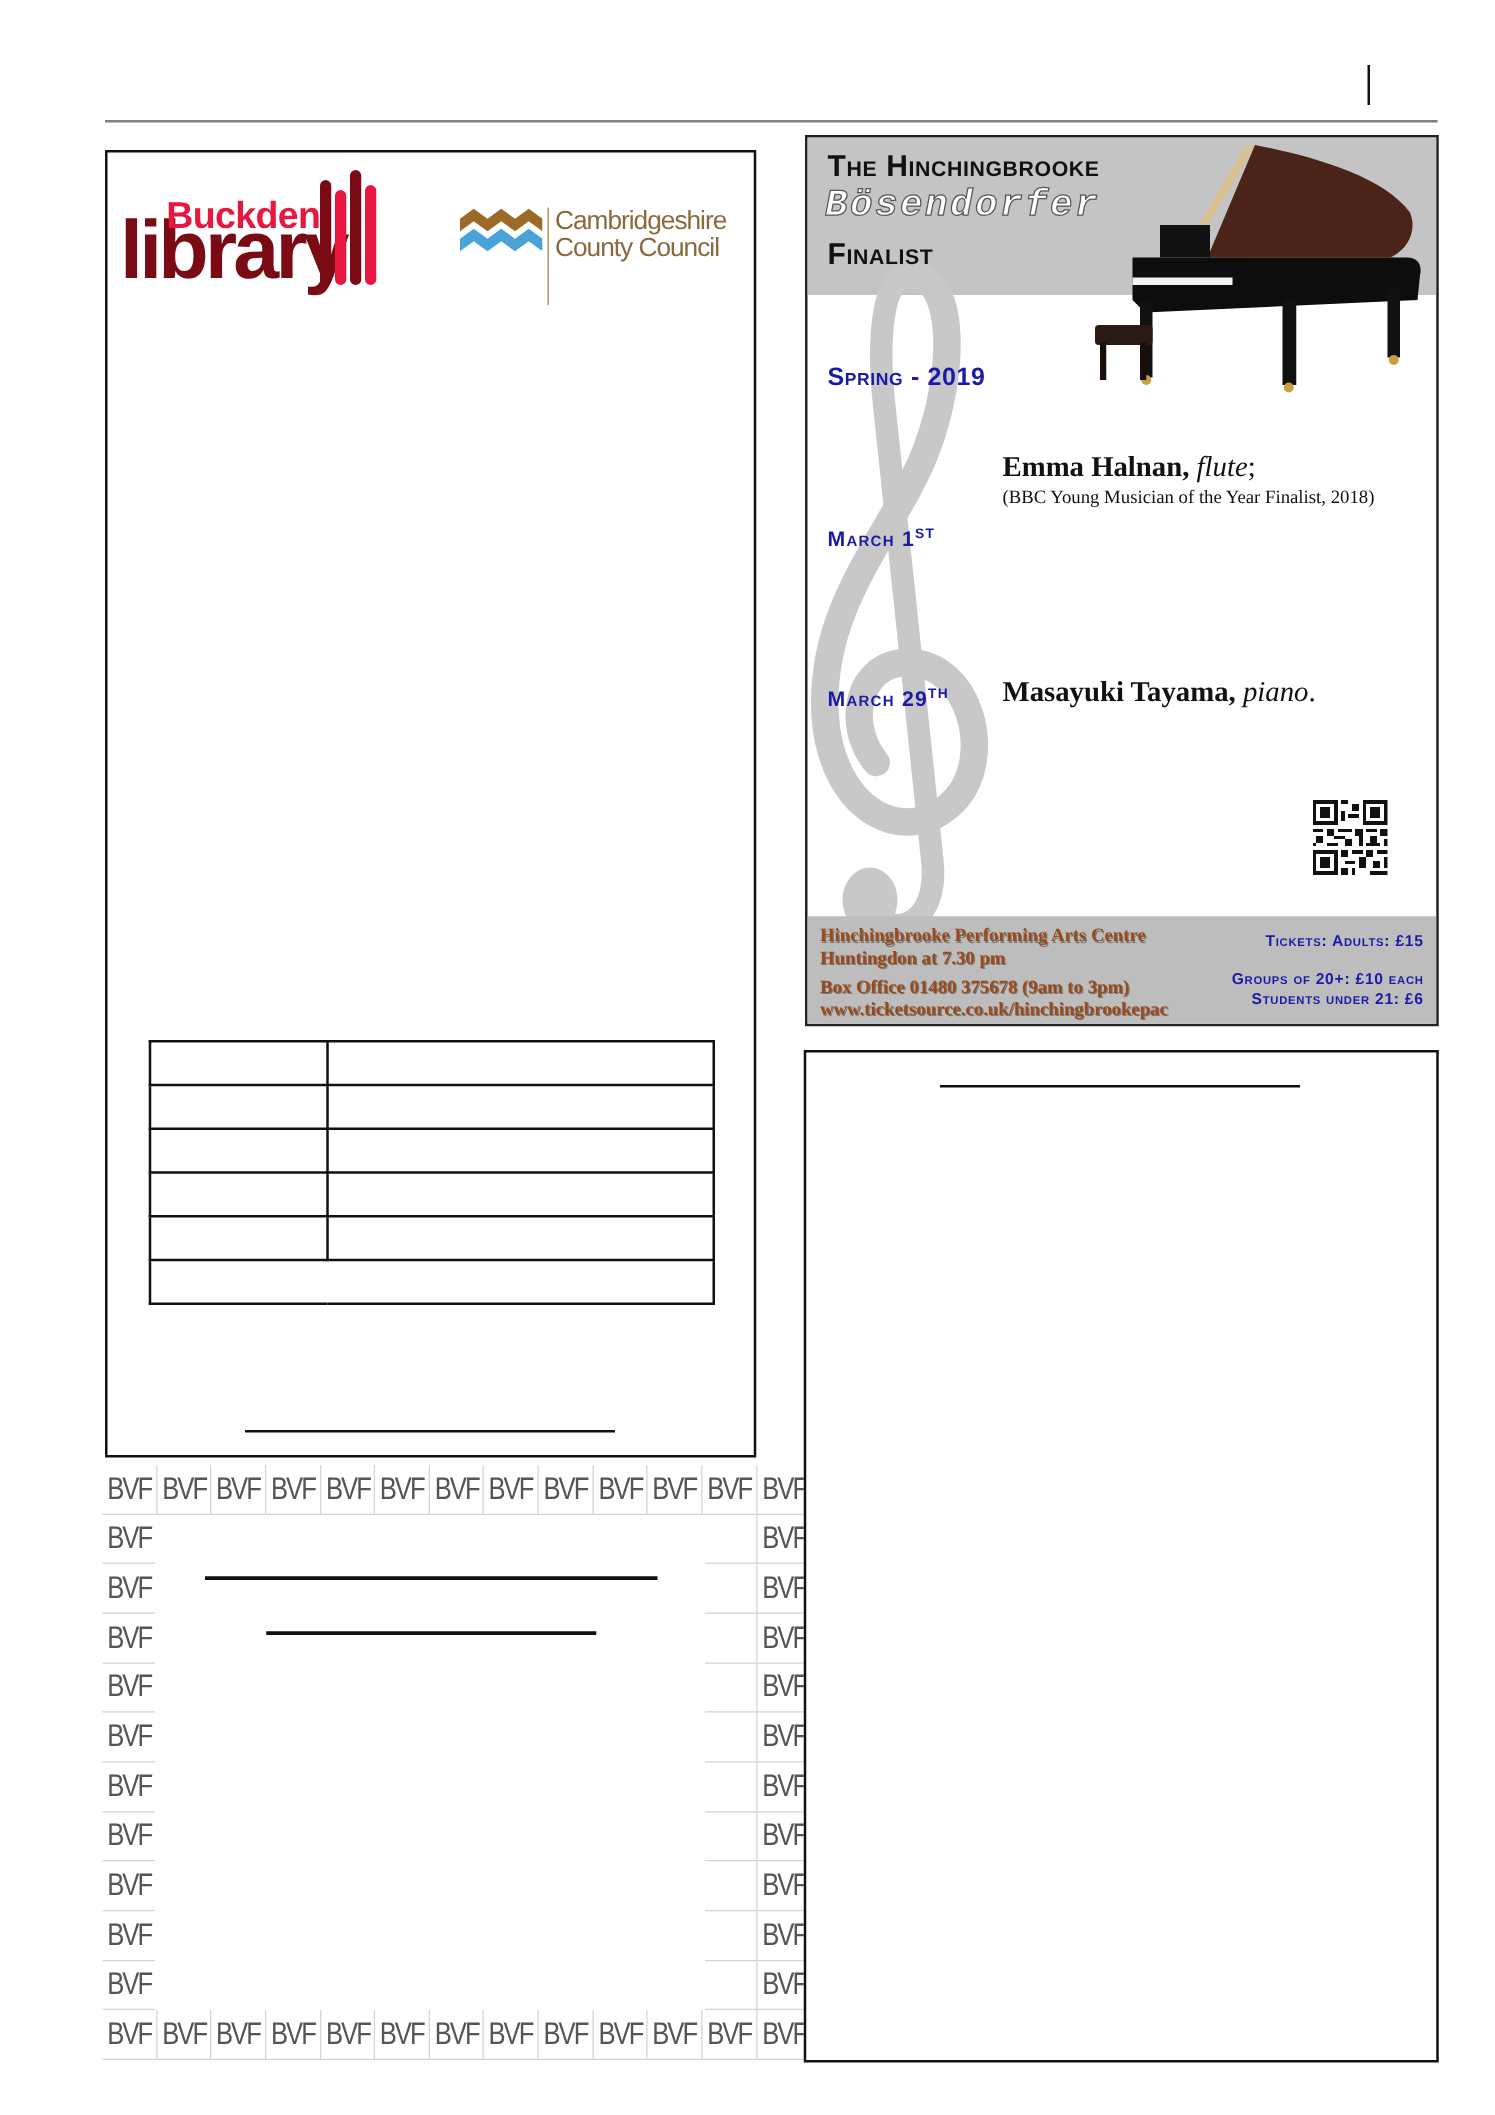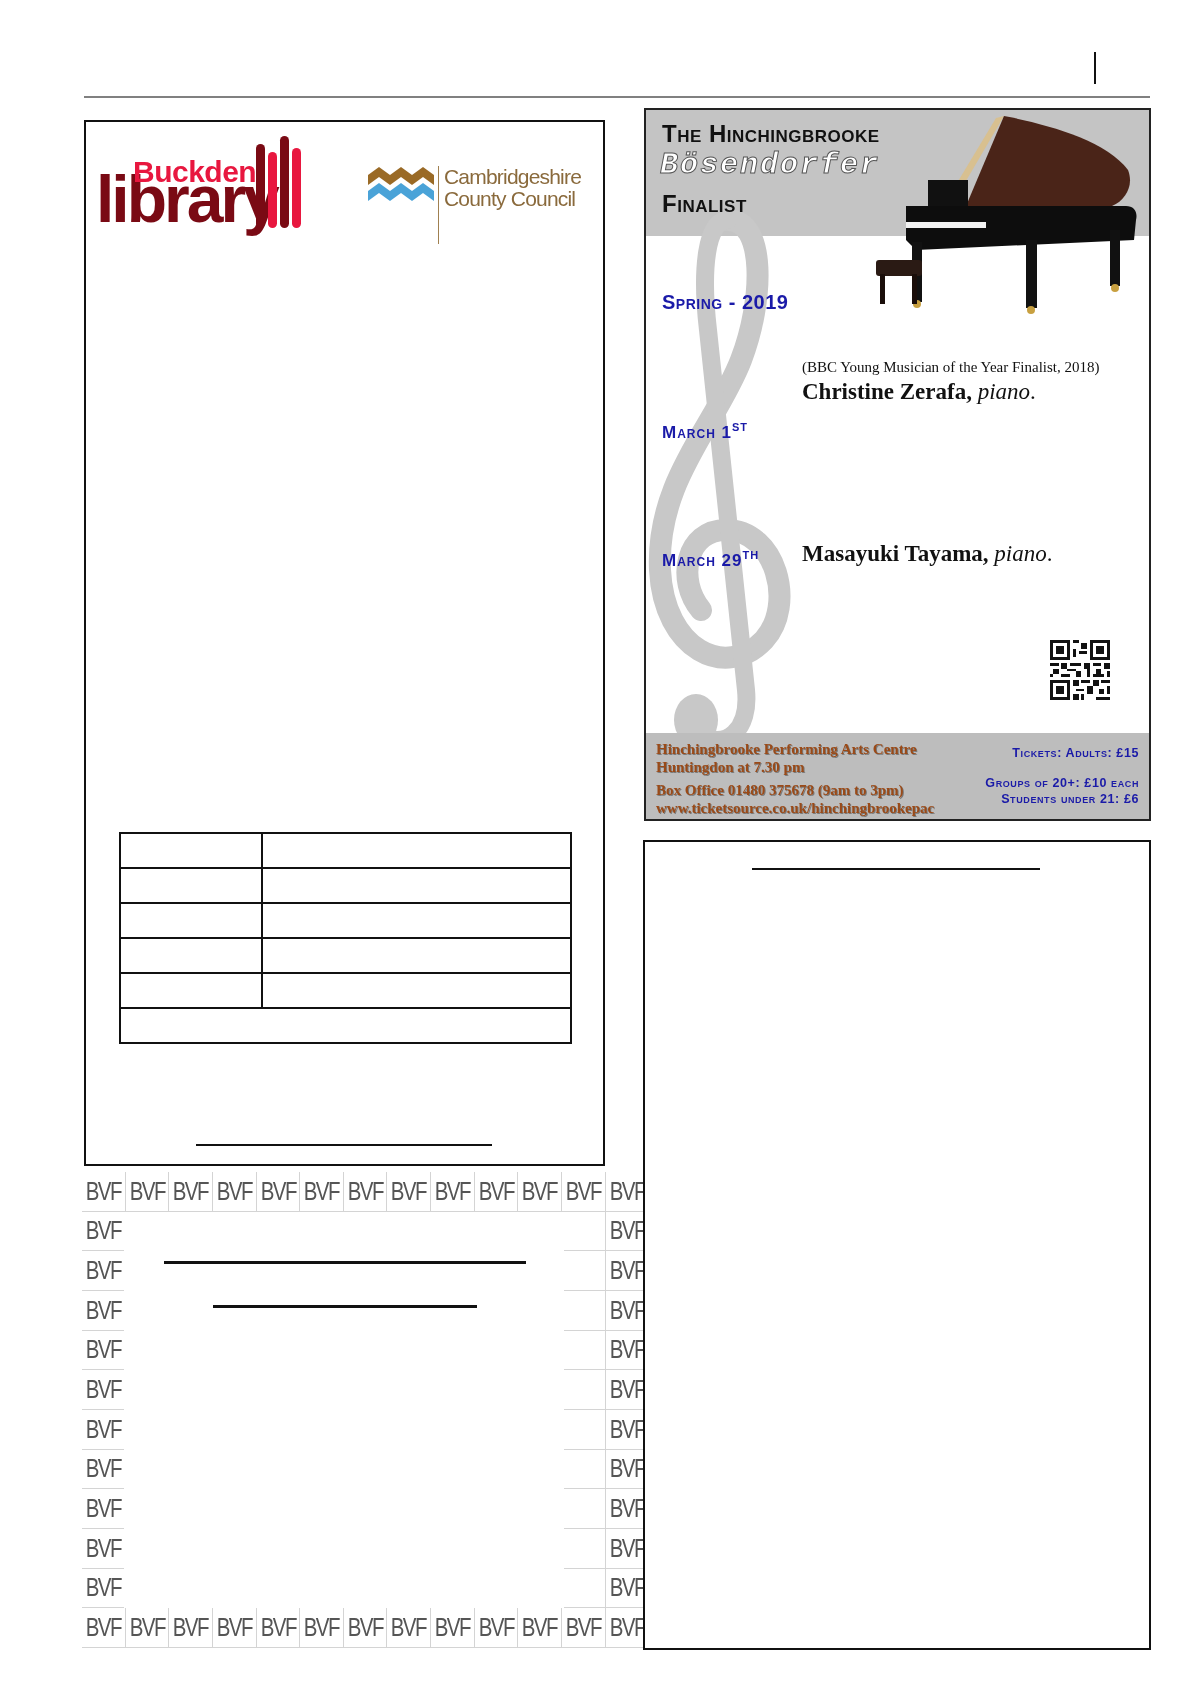--- a/index.html
+++ b/index.html
@@ -385,22 +385,22 @@
     <rect x="4" y="164" width="5" height="30" fill="#1a0e0a"></rect>
     <rect x="36" y="164" width="5" height="30" fill="#1a0e0a"></rect>
   </svg>
 
   <div class="abs poster-season">Spring - 2019</div>
 
   <div class="abs date-label" style="left:16px;top:311px;">
     <span>March 1</span><sup style="text-transform:uppercase">st</sup>
   </div>
   <div class="abs" style="left:156px;top:248px;width:350px;">
+    <div class="perf"><b>Emma Halnan,</b> <i>flute</i><span>;</span></div>
     <div class="perf-note">(BBC Young Musician of the Year Finalist, 2018)</div>
-    <div class="perf"><b>Christine Zerafa,</b> <i>piano</i><span>.</span></div>
   </div>
 
   <div class="abs date-label" style="left:16px;top:439px;">
     <span>March 29</span><sup style="text-transform:uppercase">th</sup>
   </div>
   <div class="abs" style="left:156px;top:428px;width:350px;">
     <div class="perf"><b>Masayuki Tayama,</b> <i>piano</i><span>.</span></div>
   </div>
 
   <svg class="abs qr" viewBox="0 0 21 21" shape-rendering="crispEdges">

